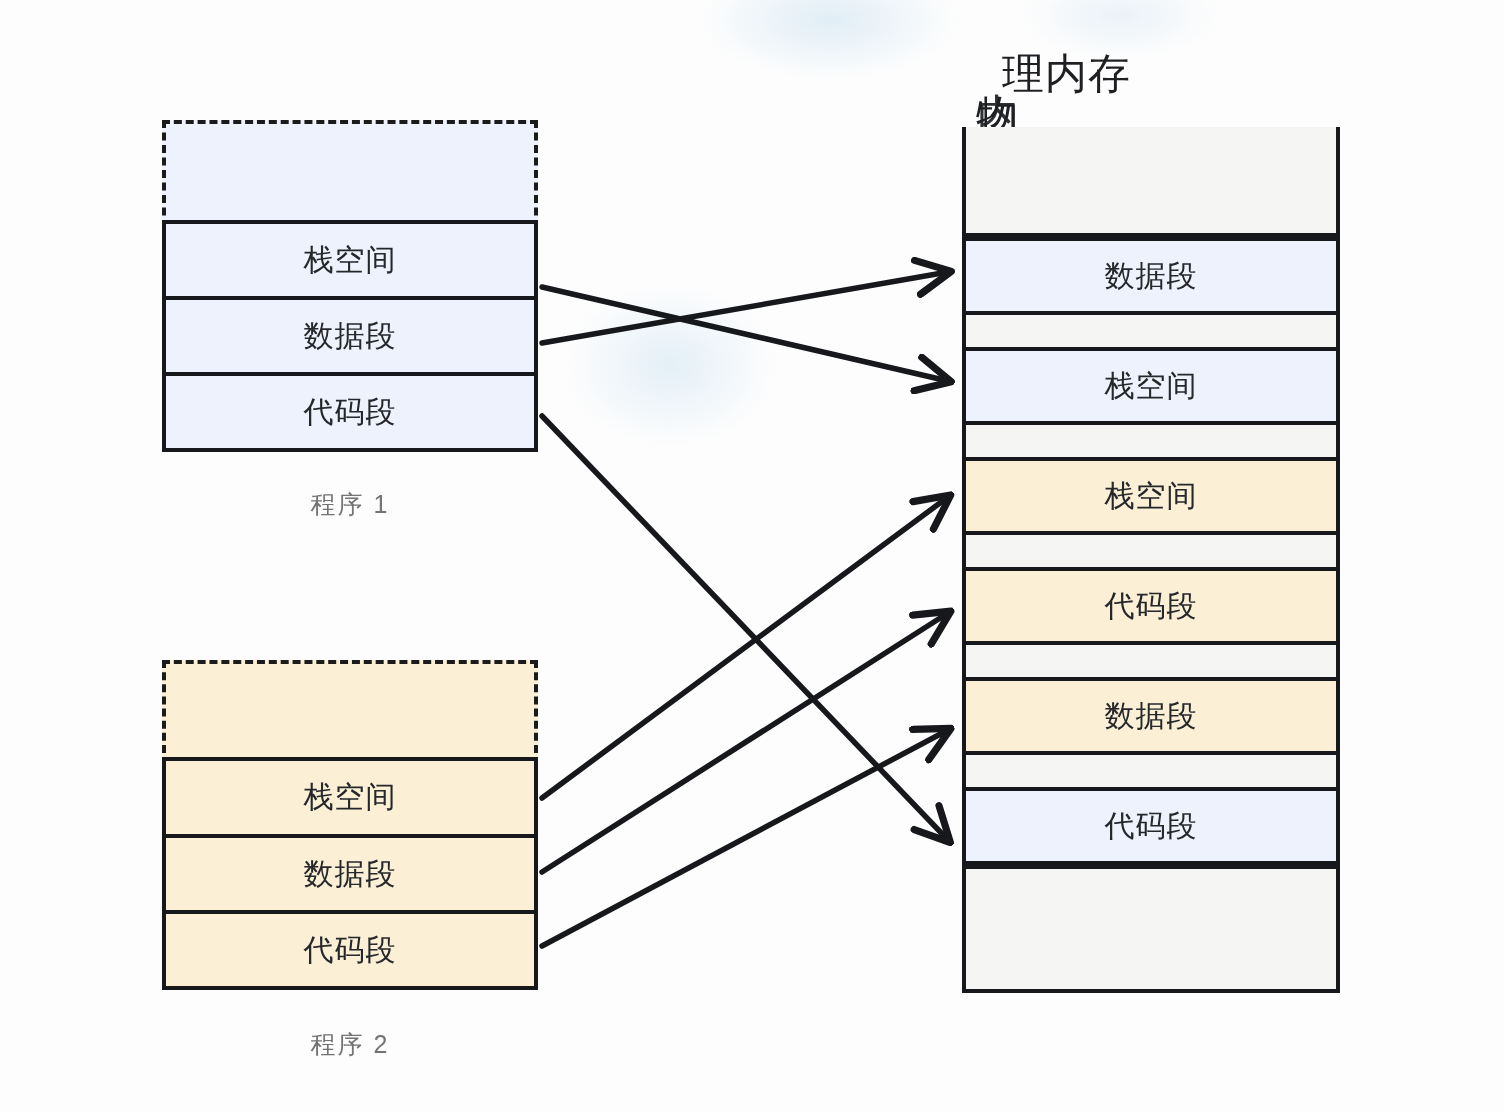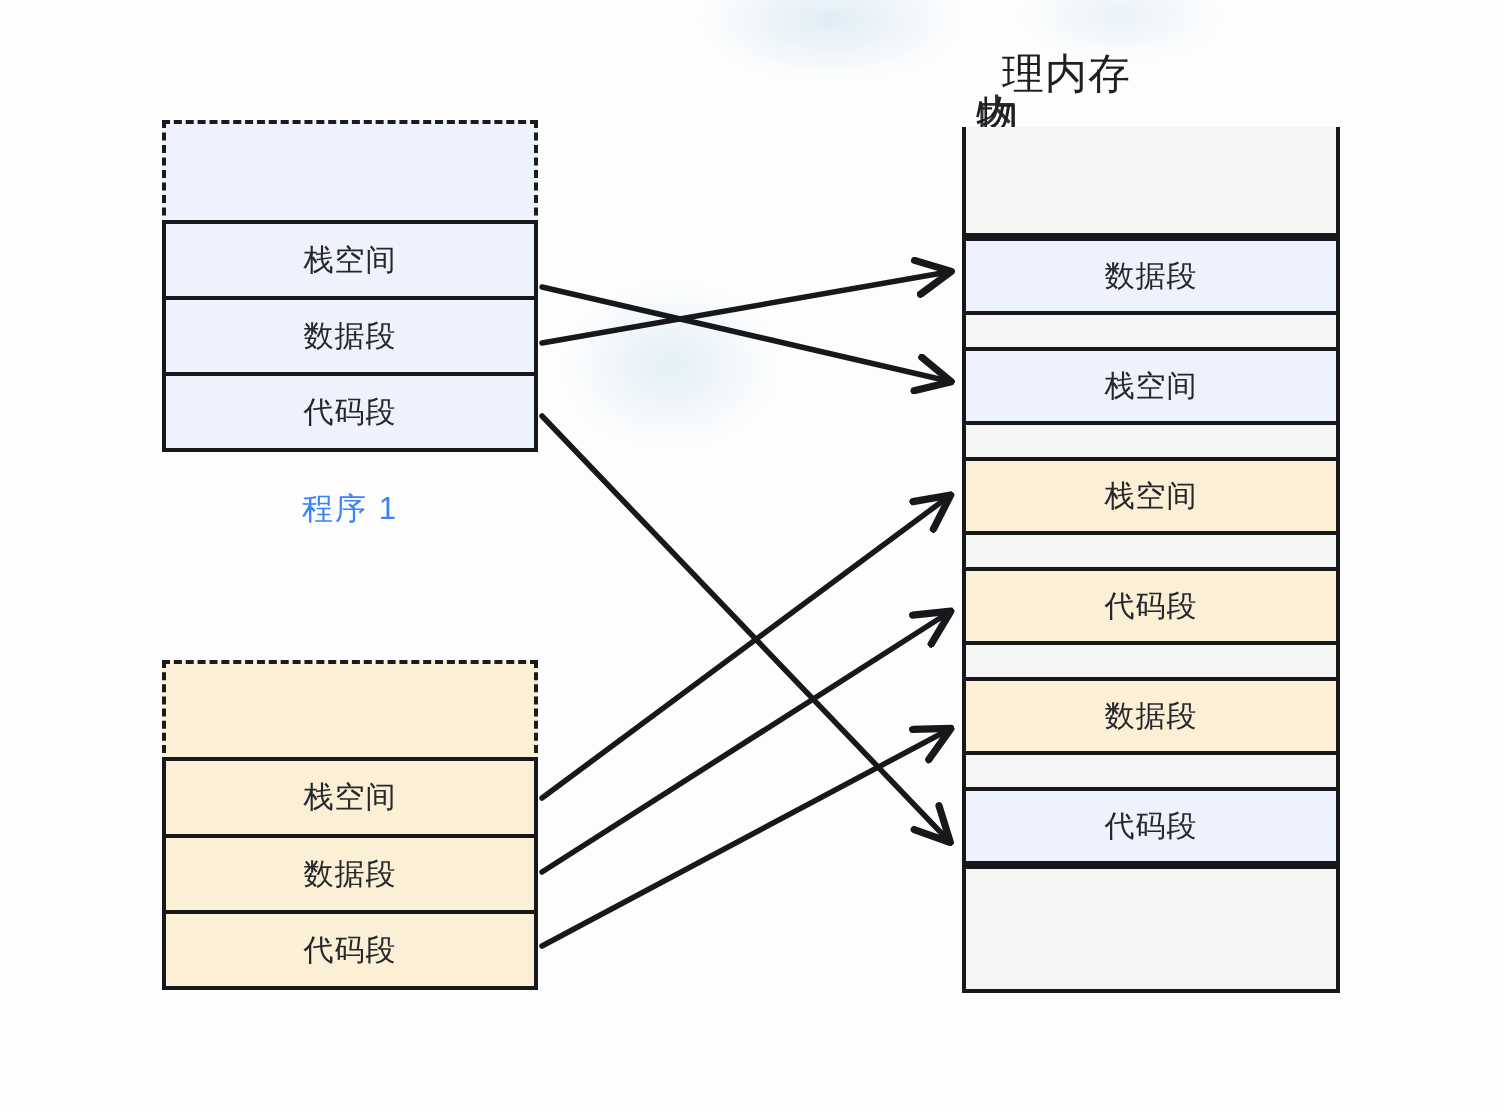--- a/index.html
+++ b/index.html
@@ -67,22 +67,22 @@
     font-size: 30px;
     color: #25272b;
     letter-spacing: 1px;
     border-bottom: 4px solid #16181c;
   }
   .seg:last-child { border-bottom: none; }
 
   .prog-caption {
     position: absolute;
     text-align: center;
-    font-size: 31px;
-    color: #3b82f6;
+    font-size: 25px;
+    color: #737373;
     letter-spacing: 2px;
     white-space: nowrap;
   }
 
   
   #mem-title {
     position: absolute;
     font-size: 42px;
     color: #1e1f22;
     letter-spacing: 1px;
@@ -167,20 +167,21 @@
         <span>栈空间</span>
       </div>
       <div class="seg" style="height:76px;">
         <span>数据段</span>
       </div>
       <div class="seg" style="height:72px;">
         <span>代码段</span>
       </div>
     </div>
   </div>
+  <div class="prog-caption" style="left:162px; top:1028px; width:376px;">程序 2</div>
 
   <div id="mem-title" style="left:976px; top:46px;">
     <span class="overlap">
       <span class="a">物</span>
       <span class="b">内</span>
     </span><span>理内存</span>
   </div>
 
   <div id="mem-box" style="left:962px; top:127px; width:378px; height:866px;">
 

